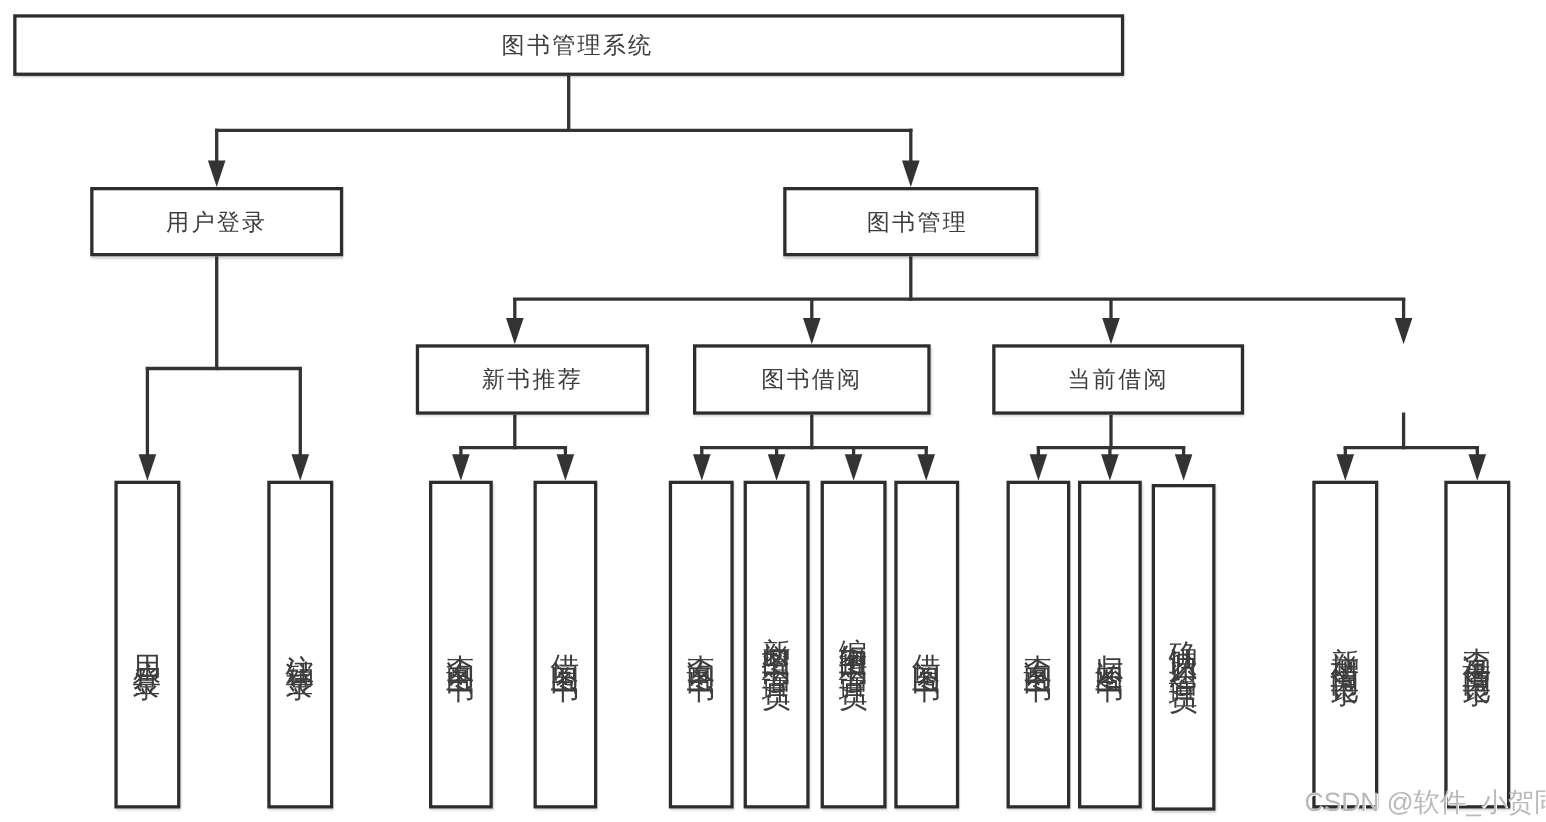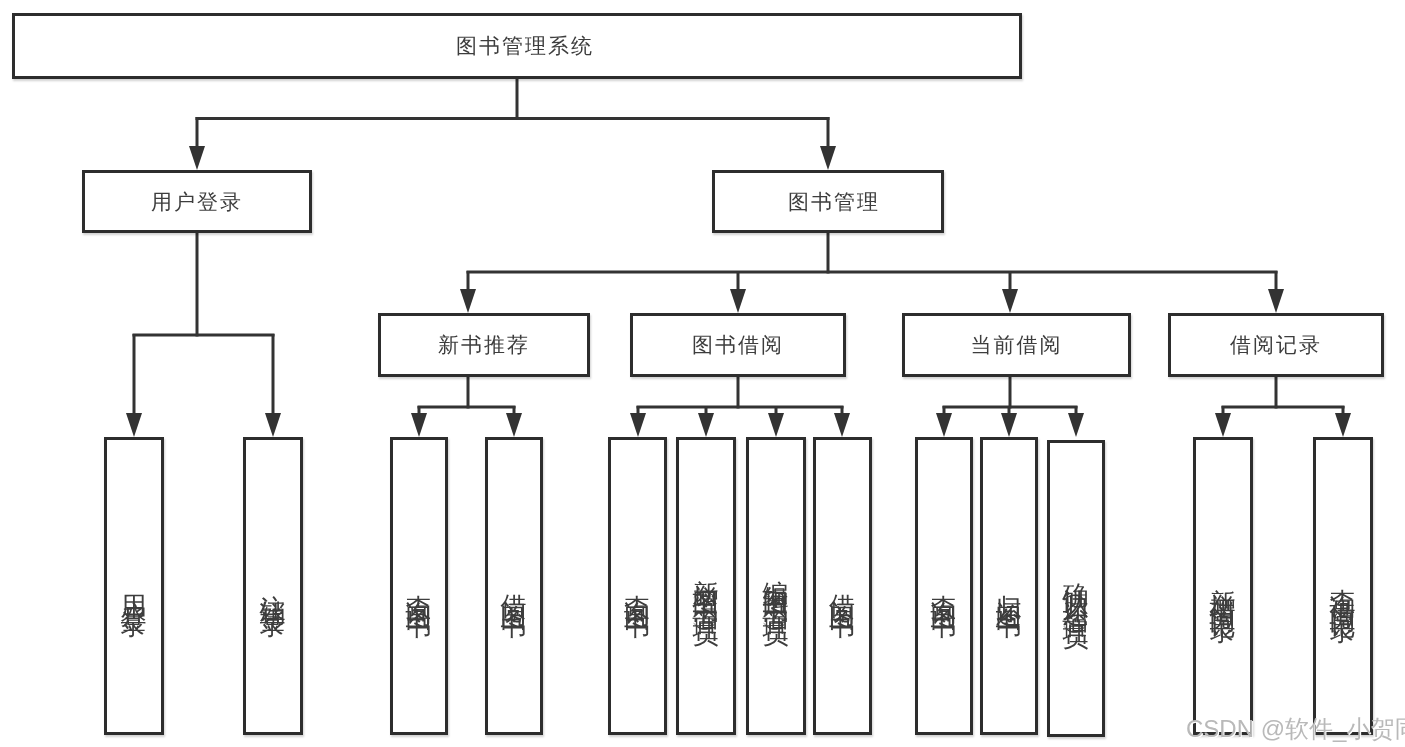--- a/index.html
+++ b/index.html
@@ -113,42 +113,39 @@
     <polygon points="1068,413 1084,413 1076,437"></polygon>
 
     <line x1="1276" y1="375" x2="1276" y2="408.5"></line>
     <line x1="1221.5" y1="407" x2="1344.5" y2="407"></line>
     <line x1="1223" y1="406" x2="1223" y2="415"></line>
     <polygon points="1215,413 1231,413 1223,437"></polygon>
     <line x1="1343" y1="406" x2="1343" y2="415"></line>
     <polygon points="1335,413 1351,413 1343,437"></polygon>
   </svg>
 
-  <div class="box" style="left:12px; top:13px; width:1010px; height:66px;padding-left:16px;">
+  <div class="box" style="left:12px; top:13px; width:1010px; height:56px;padding-left:16px;">
     <span class="hlabel">图书管理系统</span>
   </div>
 
   <div class="box" style="left:82px; top:170px; width:230px; height:63px;">
     <span class="hlabel">用户登录</span>
   </div>
   <div class="box" style="left:712px; top:170px; width:232px; height:63px;padding-left:12px;">
     <span class="hlabel">图书管理</span>
   </div>
 
   <div class="box" style="left:362px; top:313px; width:212px; height:64px;margin-left:16px;">
     <span class="hlabel">新书推荐</span>
   </div>
   <div class="box" style="left:630px; top:313px; width:216px; height:64px;justify-content:center;">
     <span class="hlabel">图书借阅</span>
   </div>
   <div class="box" style="left:902px; top:313px; width:229px; height:64px;">
     <span class="hlabel">当前借阅</span>
-  </div>
-  <div class="box" style="left:1168px; top:313px; width:216px; height:64px;">
-    <span class="hlabel">借阅记录</span>
   </div>
 
   <div class="box vbox" style="left:104px; top:437px; width:60px; height:298px;">
     <span class="vlabel">用户登录</span>
   </div>
   <div class="box vbox" style="left:243px; top:437px; width:60px; height:298px;">
     <span class="vlabel">注销登录</span>
   </div>
 
   <div class="box vbox" style="left:390px; top:437px; width:58px; height:298px;">

